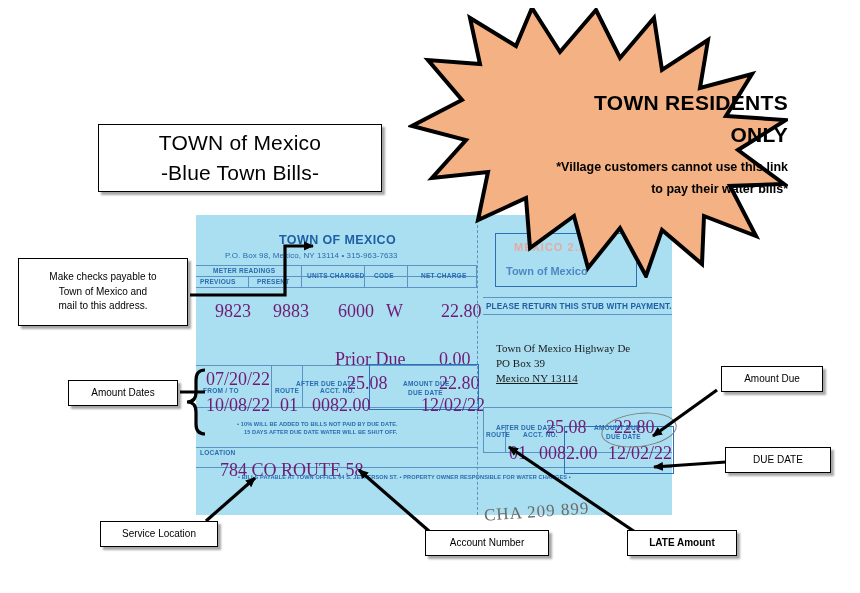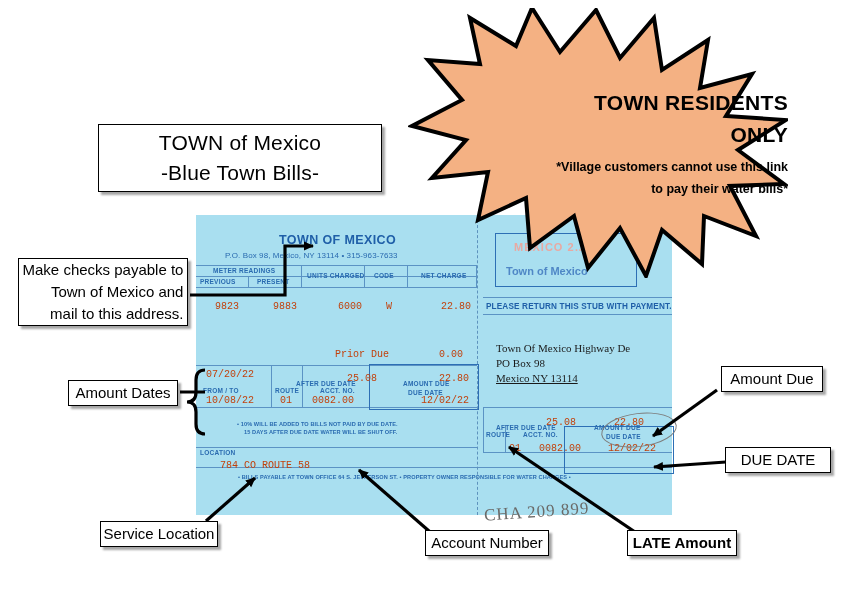--- a/index.html
+++ b/index.html
@@ -13,42 +13,42 @@
   .bill .ln{position:absolute;background:#5b93c4;}
   .bill .hln{height:1px;}
   .bill .vln{width:1px;}
   .dash{position:absolute;width:0;border-left:1px dashed #5d92bd;}
   .bluebox{position:absolute;border:1px solid #2d6fb5;}
 
   .bt{position:absolute;white-space:nowrap;}
   
   .lbl{color:#2a6bb0;font-size:6.5px;font-weight:bold;letter-spacing:.25px;}
   
-  .val{font-family:Liberation Mono, monospace;font-size:10px;color:#c2410c;}
+  .val{font-family:Liberation Serif, serif;font-size:18px;color:#701a75;}
   .val11{font-family:"Liberation Serif",serif;font-size:11px;color:#1a1a1a;}
   .hdr{color:#1f5fa8;font-weight:bold;font-size:12.5px;letter-spacing:.4px;}
   .sub{color:#2a6bb0;font-size:8px;letter-spacing:.1px;}
   .fine{color:#2a6bb0;font-size:5.6px;font-weight:bold;letter-spacing:.1px;}
   .stubmsg{color:#1f5fa8;font-weight:bold;font-size:8.2px;letter-spacing:.15px;}
   .ghost{color:#e8a9a2;font-weight:bold;font-size:11px;letter-spacing:1px;}
   .ghost2{color:#4f87c6;font-weight:bold;font-size:11px;}
   .hand{font-family:"Liberation Serif",serif;font-size:17px;color:#6a6a68;
         transform:rotate(-4deg);letter-spacing:1px;}
 
   .ellipse{position:absolute;border:1.4px solid #7d7d7d;border-radius:50%;
            transform:rotate(-7deg);}
 
   
   .cbox{position:absolute;background:#fff;border:1.6px solid #000;
         box-shadow:3px 3px 2px rgba(0,0,0,.35);
         display:flex;align-items:center;justify-content:center;
         text-align:center;line-height:1.45;}
   .cbox span{display:block;}
   .title-box{font-size:21px;letter-spacing:.2px;}
-  .small-box{font-size:15px;text-align:right;}
+  .small-box{font-size:10px;}
 
   
   .burst{position:absolute;left:408px;top:8px;width:380px;height:270px;}
   .burst .txt{position:absolute;left:0;top:0;width:380px;height:270px;
               display:flex;flex-direction:column;align-items:flex-end;
               justify-content:center;text-align:center;}
   .burst-h{font-size:21px;font-weight:bold;letter-spacing:.3px;line-height:1.5;}
   .burst-s{font-size:12.5px;font-weight:bold;line-height:1.6;margin-top:7px;}
 
   svg.lead{position:absolute;left:0;top:0;width:860px;height:593px;
@@ -126,21 +126,21 @@
 
     <div class="bluebox" style="left:299px;top:18px;width:140px;height:52px;"></div>
     <div class="bt ghost" style="left:318px;top:26px;">MEXICO 2…</div>
     <div class="bt ghost2" style="left:310px;top:50px;">Town of Mexico</div>
 
     <div class="ln hln" style="left:287px;top:82px;width:189px;"></div>
     <div class="bt stubmsg" style="left:290px;top:87px;">PLEASE RETURN THIS STUB WITH PAYMENT.</div>
     <div class="ln hln" style="left:287px;top:99px;width:189px;"></div>
 
     <div class="bt val11" style="left:300px;top:127px;">Town Of Mexico Highway De</div>
-    <div class="bt val11" style="left:300px;top:142px;">PO Box 98</div>
+    <div class="bt val11" style="left:300px;top:142px;">PO Box 39</div>
     <div class="bt val11" style="left:300px;top:157px;text-decoration:underline;">Mexico NY 13114</div>
 
     <div class="ln hln" style="left:287px;top:192px;width:189px;"></div>
     <div class="ln hln" style="left:287px;top:237px;width:189px;"></div>
     <div class="ln vln" style="left:287px;top:192px;height:45px;"></div>
     <div class="ln vln" style="left:309px;top:210px;height:27px;"></div>
     <div class="bluebox" style="left:368px;top:211px;width:108px;height:46px;"></div>
 
     <div class="bt lbl" style="left:290px;top:216px;">ROUTE</div>
     <div class="bt val" style="left:313px;top:228px;">01</div>

